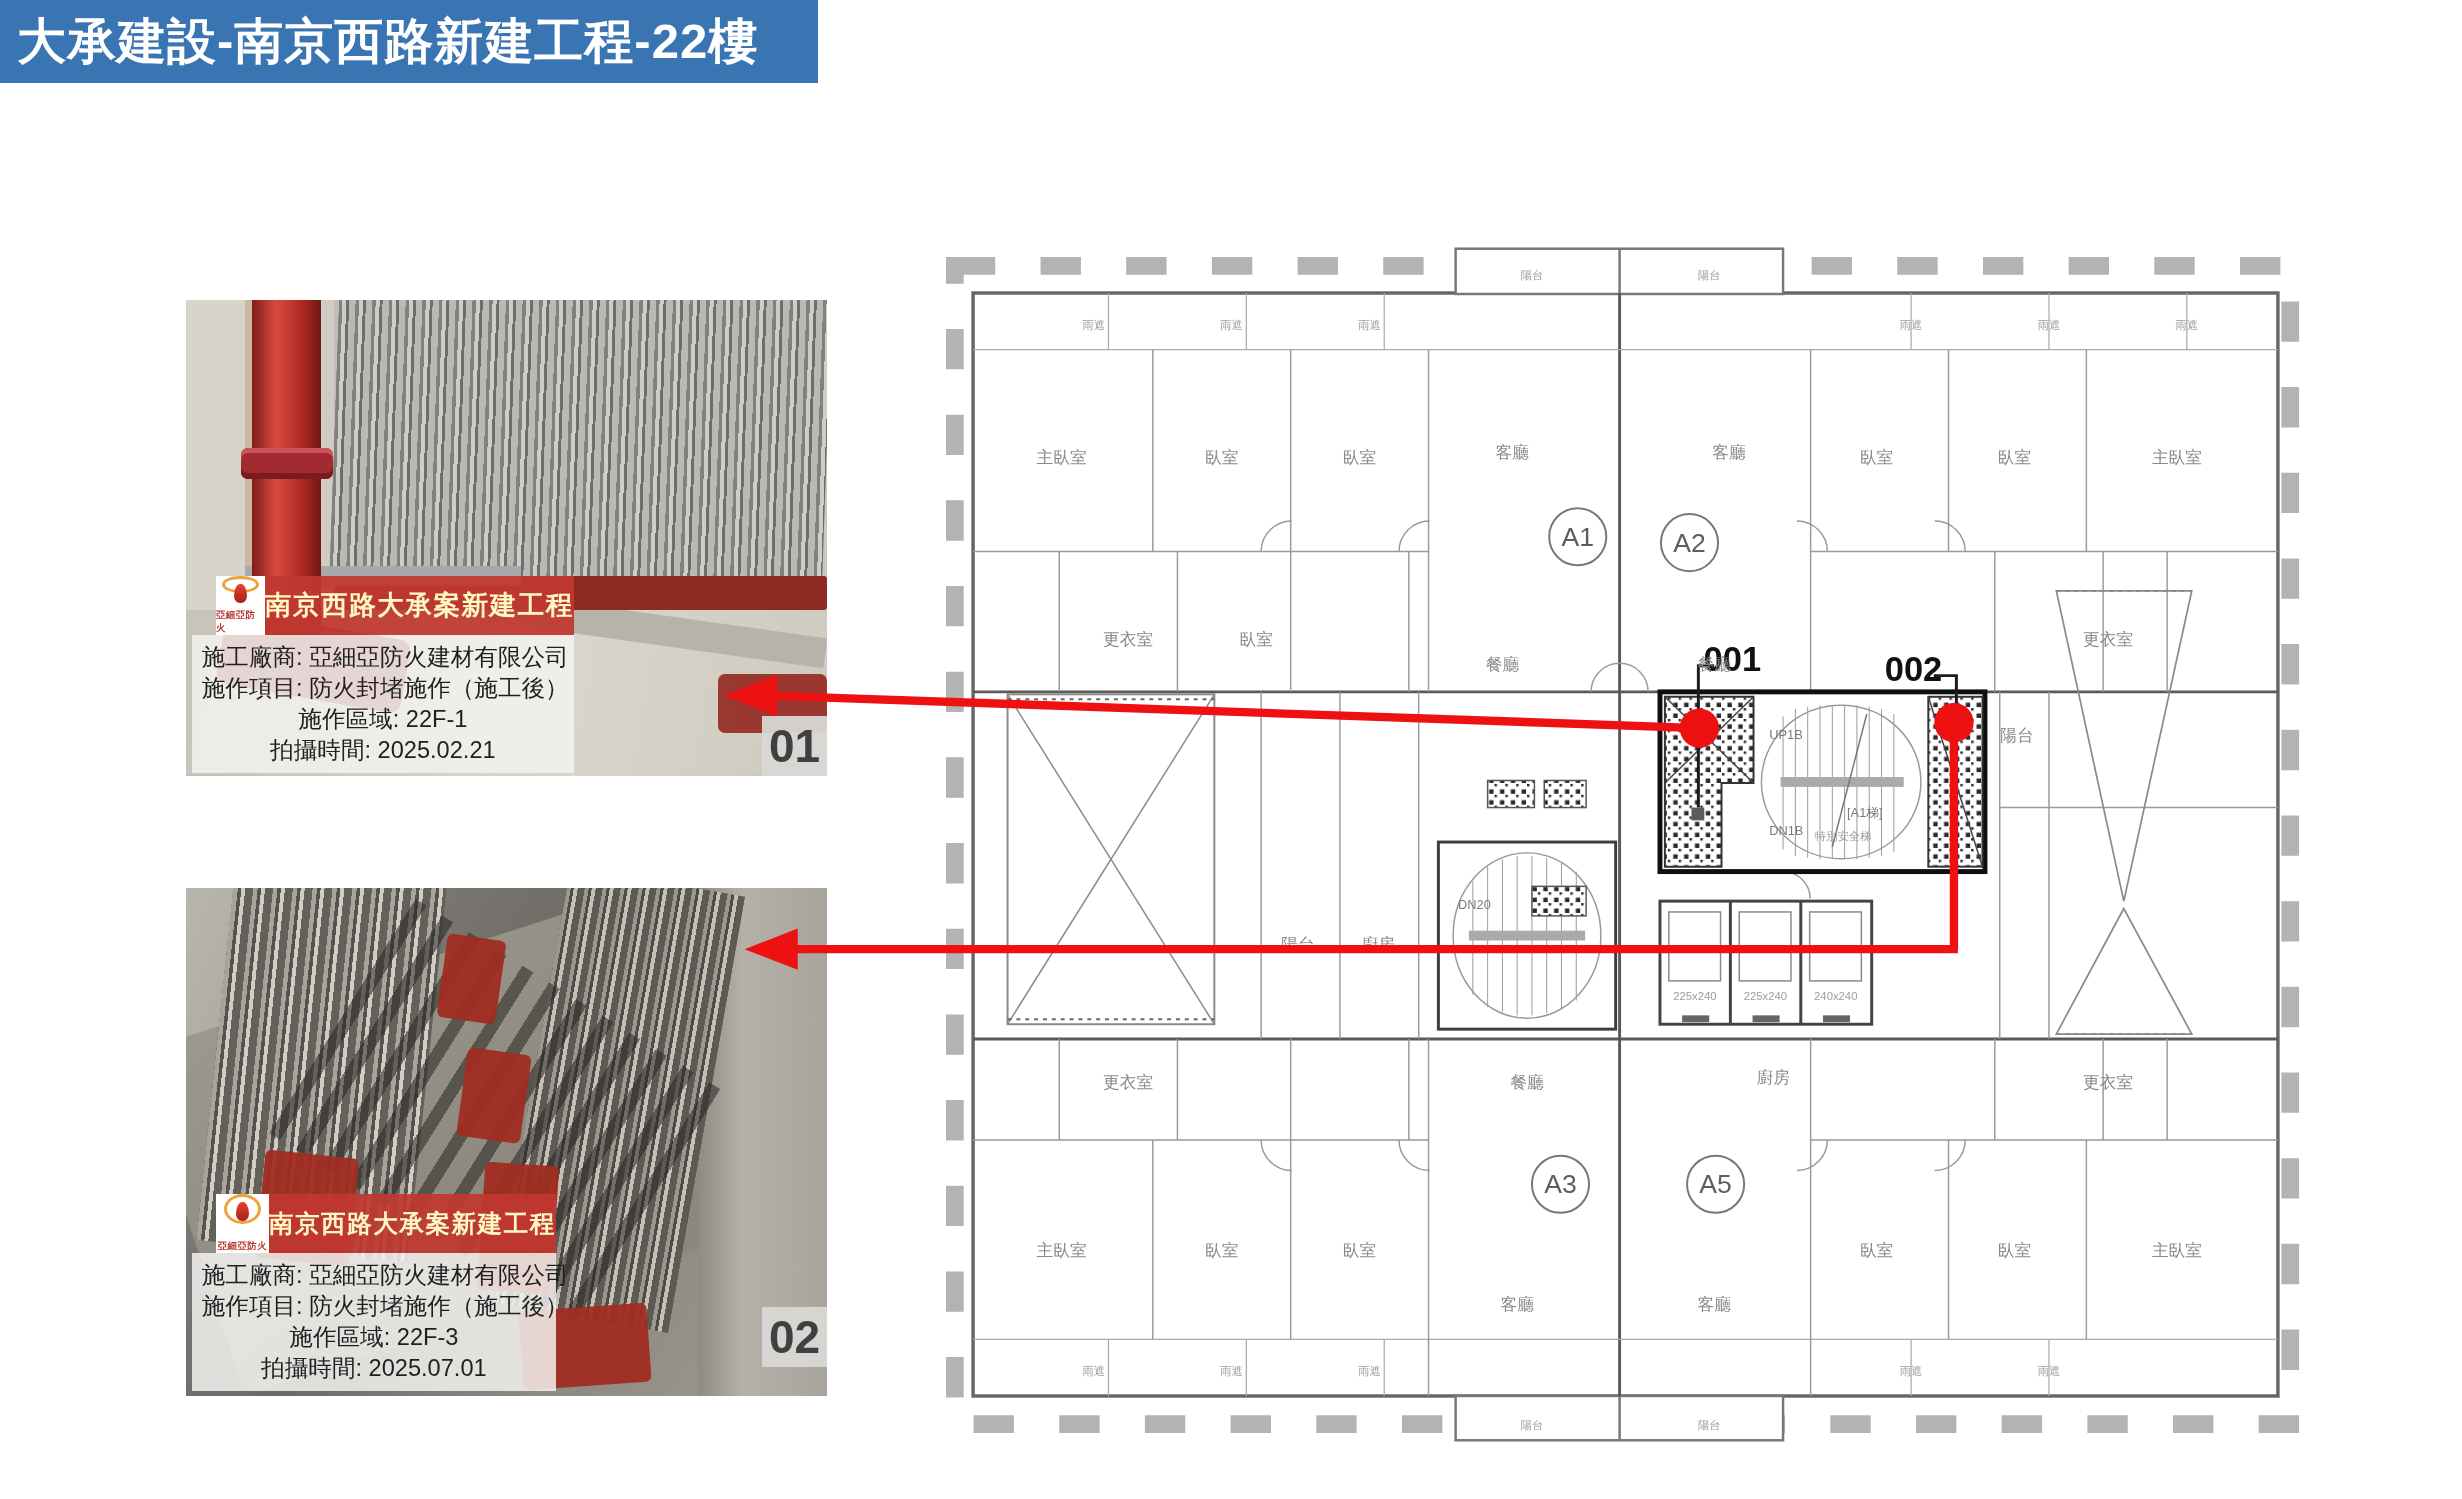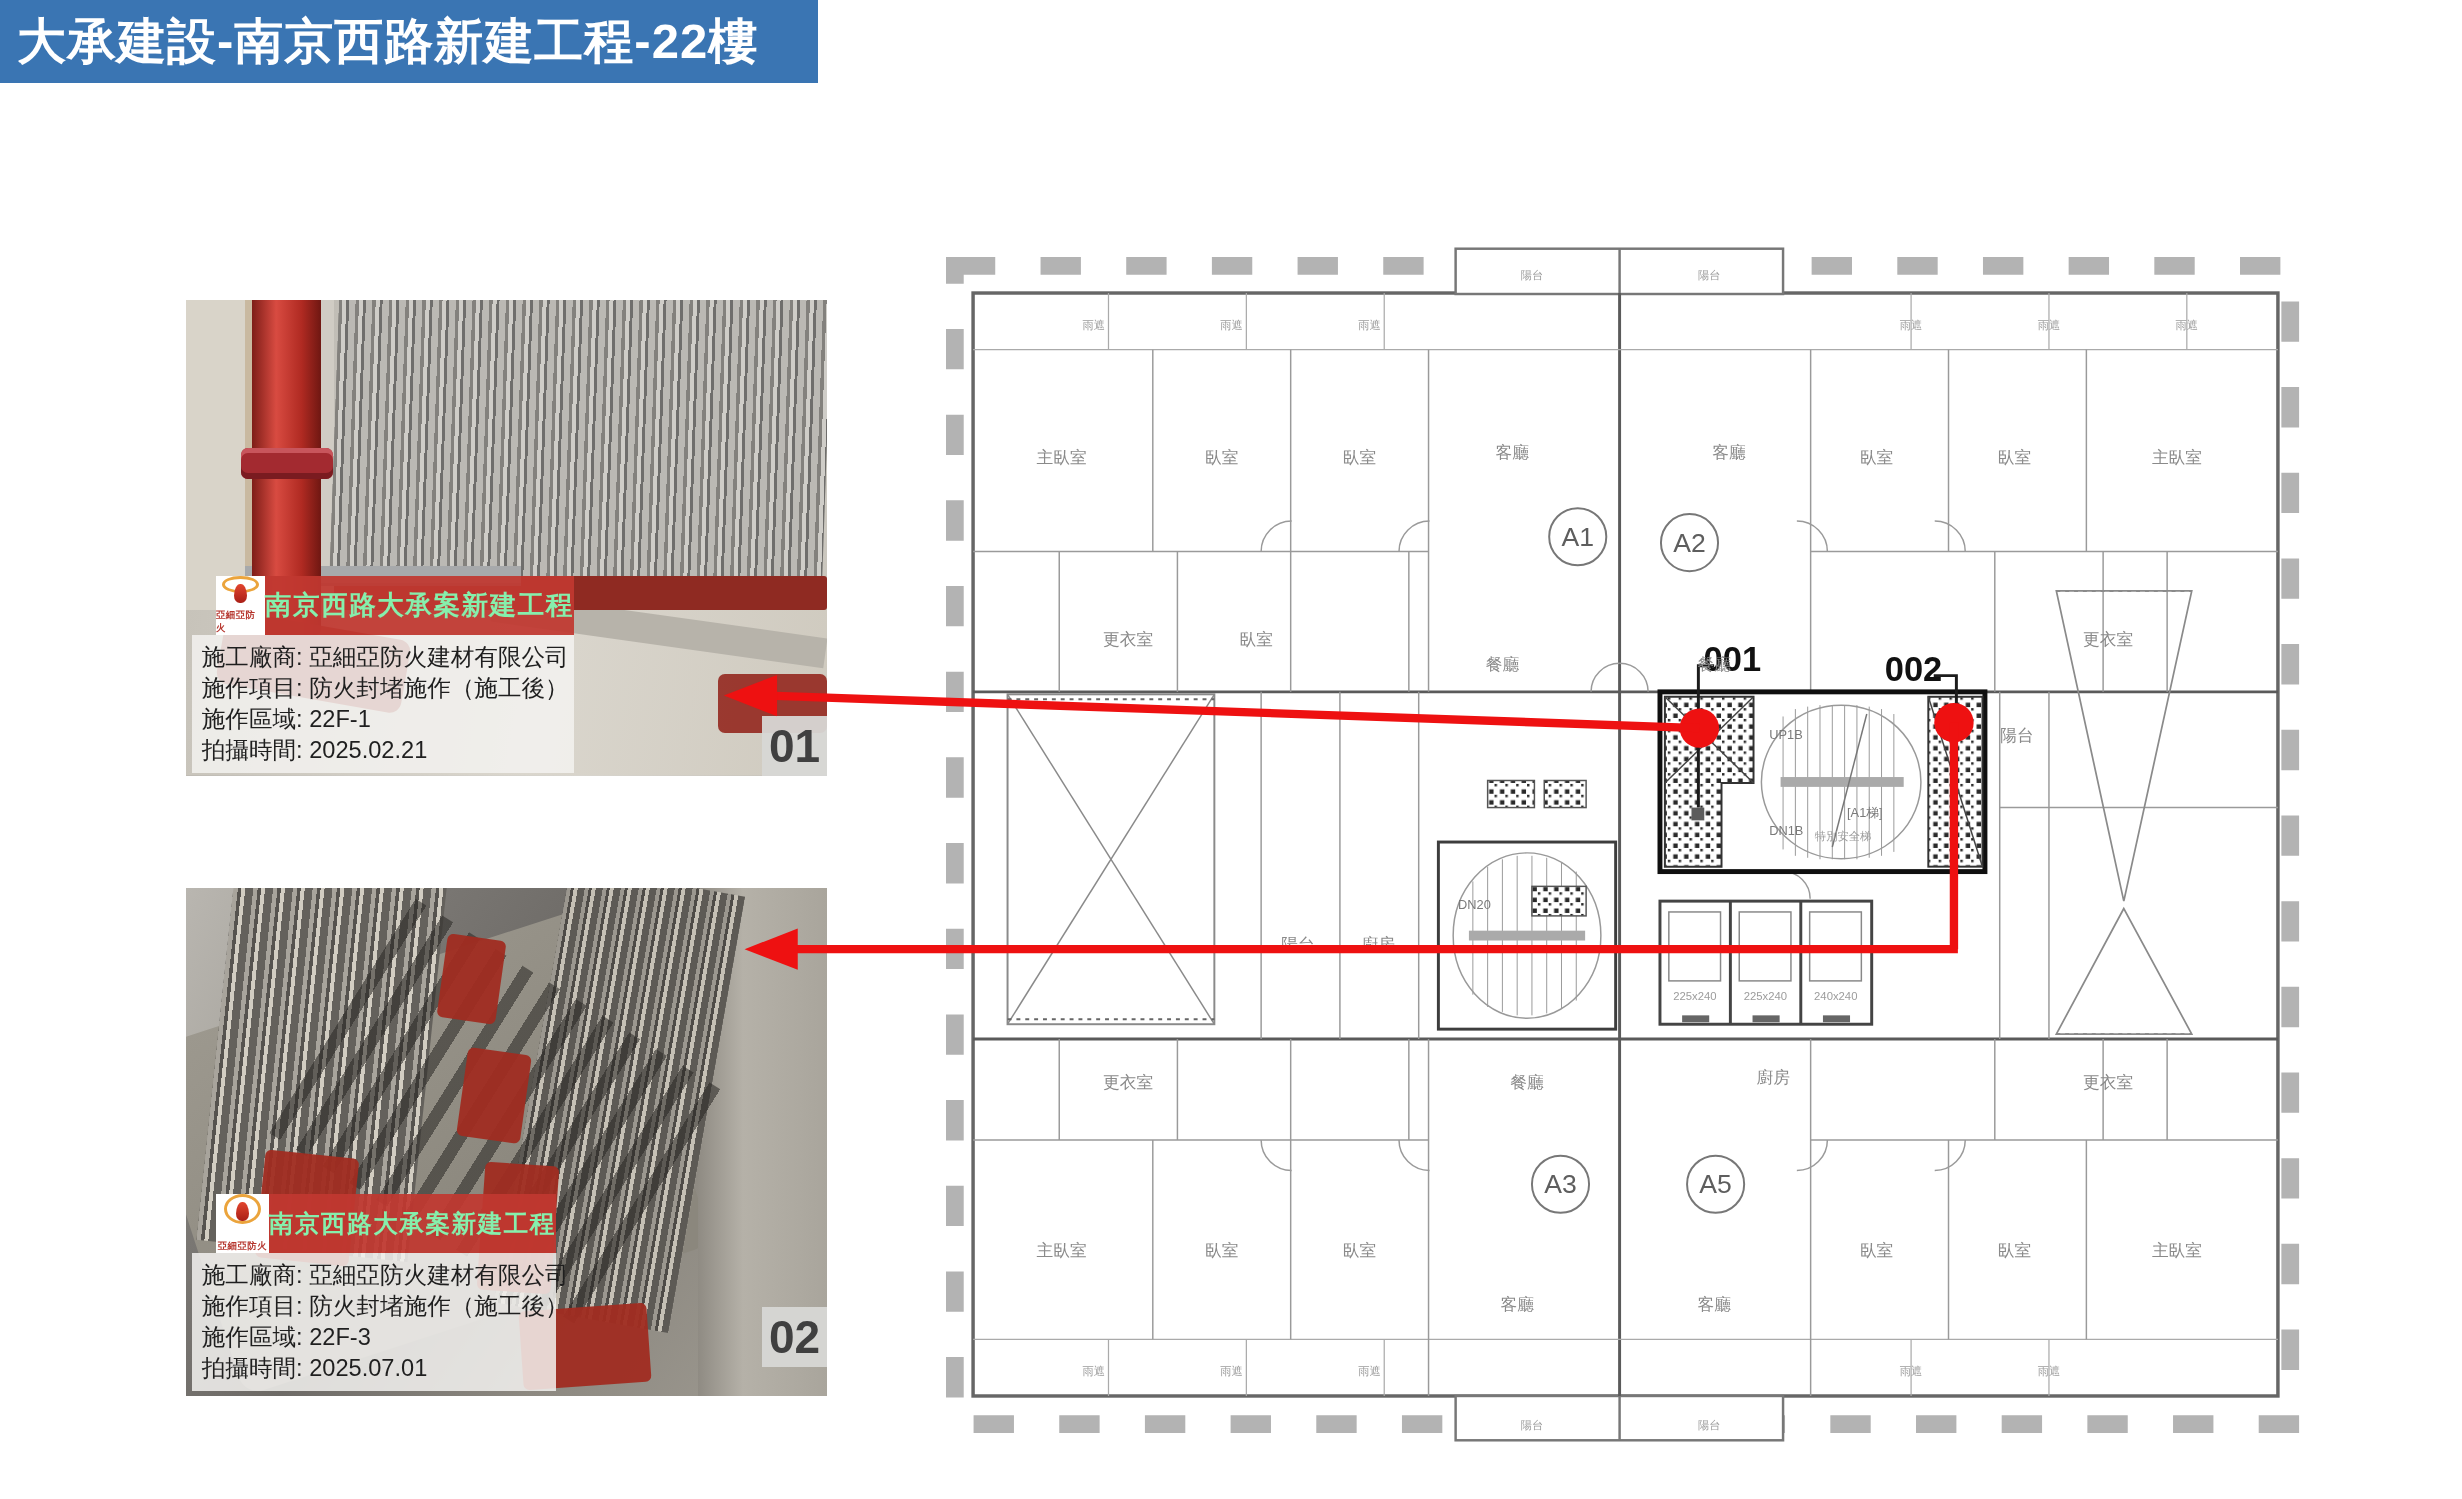--- a/index.html
+++ b/index.html
@@ -53,24 +53,24 @@
   
   .tag{position:absolute;left:5.9px;width:382px;}
   .photo1 .tag{bottom:3px;}
   .photo2 .tag{bottom:4.9px;width:364px;}
   .tag-top{display:flex;height:59px;}
   .tag-logo{width:58px;background:#fff;display:flex;flex-direction:column;align-items:center;justify-content:center;gap:16px;margin-left:24px;}
   .logo-ring{width:30.5px;height:30.5px;border-radius:50%;border:3.4px solid #eba43c;background:#fff;position:relative;}
   .logo-flame{position:absolute;left:8.9px;top:4.9px;width:12.8px;height:19.7px;
               background:linear-gradient(#e2452f,#a91f16);border-radius:50% 50% 48% 48%/62% 62% 38% 38%;}
   .tag-brand{font-size:9.4px;font-weight:bold;color:#b5342c;letter-spacing:0.5px;}
-  .tag-title{flex:1;background:rgba(193,56,48,.93);color:#86efac;display:flex;align-items:center;justify-content:center;
+  .tag-title{flex:1;background:rgba(193,56,48,.93);color:#fef9c3;display:flex;align-items:center;justify-content:center;
              font-size:26.6px;font-weight:bold;letter-spacing:1.5px;white-space:nowrap;}
   .photo2 .tag-title{font-size:24.6px;}
-  .tag-body{background:rgba(243,242,240,.85);padding:6.9px 9.8px;color:#1f1f1f;font-size:23.6px;line-height:1.32;white-space:nowrap;}
+  .tag-body{background:rgba(243,242,240,.85);padding:6.9px 9.8px;color:#1f1f1f;font-size:23.6px;line-height:1.32;white-space:nowrap;text-align:center;}
 
   .badge{position:absolute;right:0;width:65px;height:60px;background:rgba(215,215,213,.95);
          color:#404040;font-size:46px;font-weight:600;display:flex;align-items:center;justify-content:center;}
   .photo1 .badge{bottom:0;}
   .photo2 .badge{bottom:29px;}
 
   
   .plan{position:absolute;left:946px;top:246px;width:1359px;height:1197px;}
   .plan text{font-family:"Liberation Sans","DejaVu Sans",sans-serif;}
   .rlabel{fill:#8a8a8a;font-size:34px;text-anchor:middle;}

